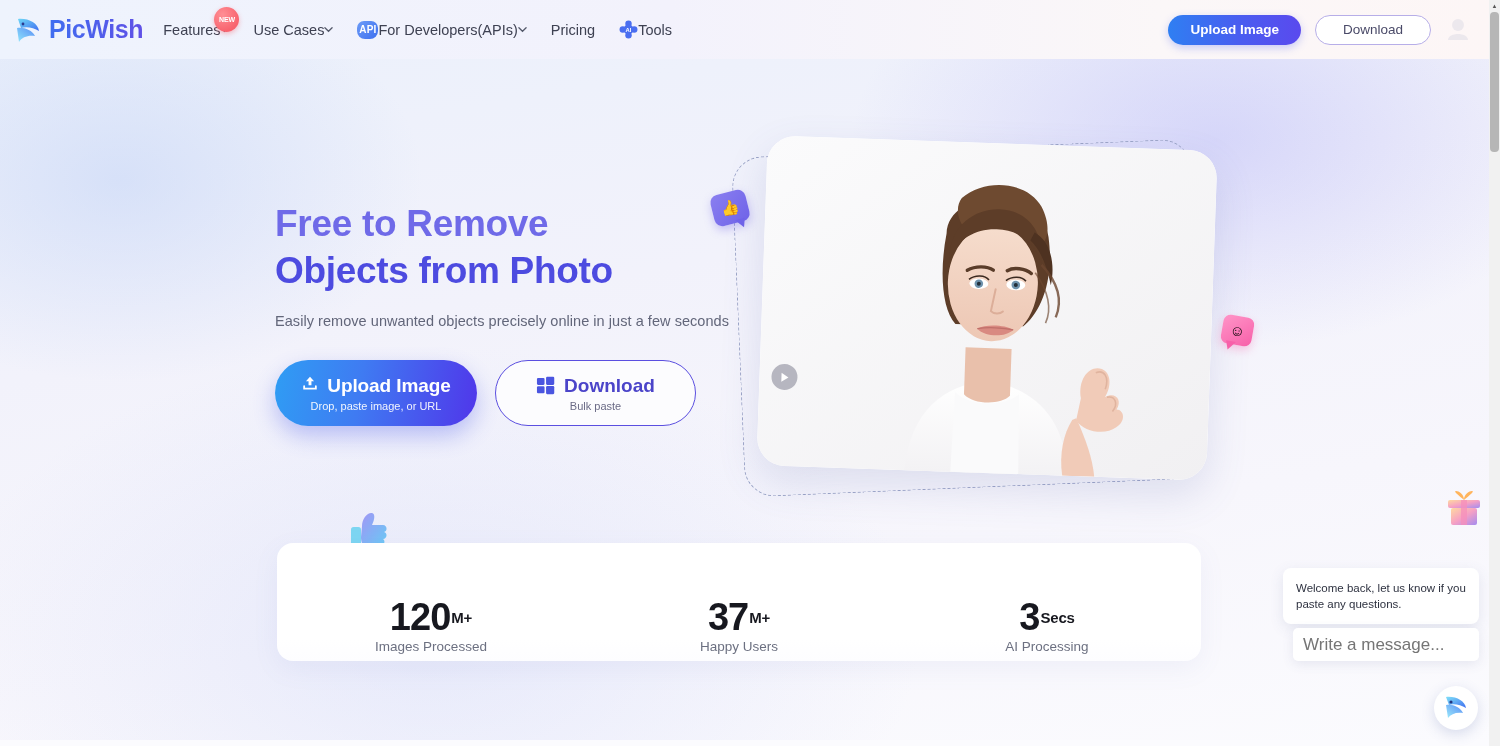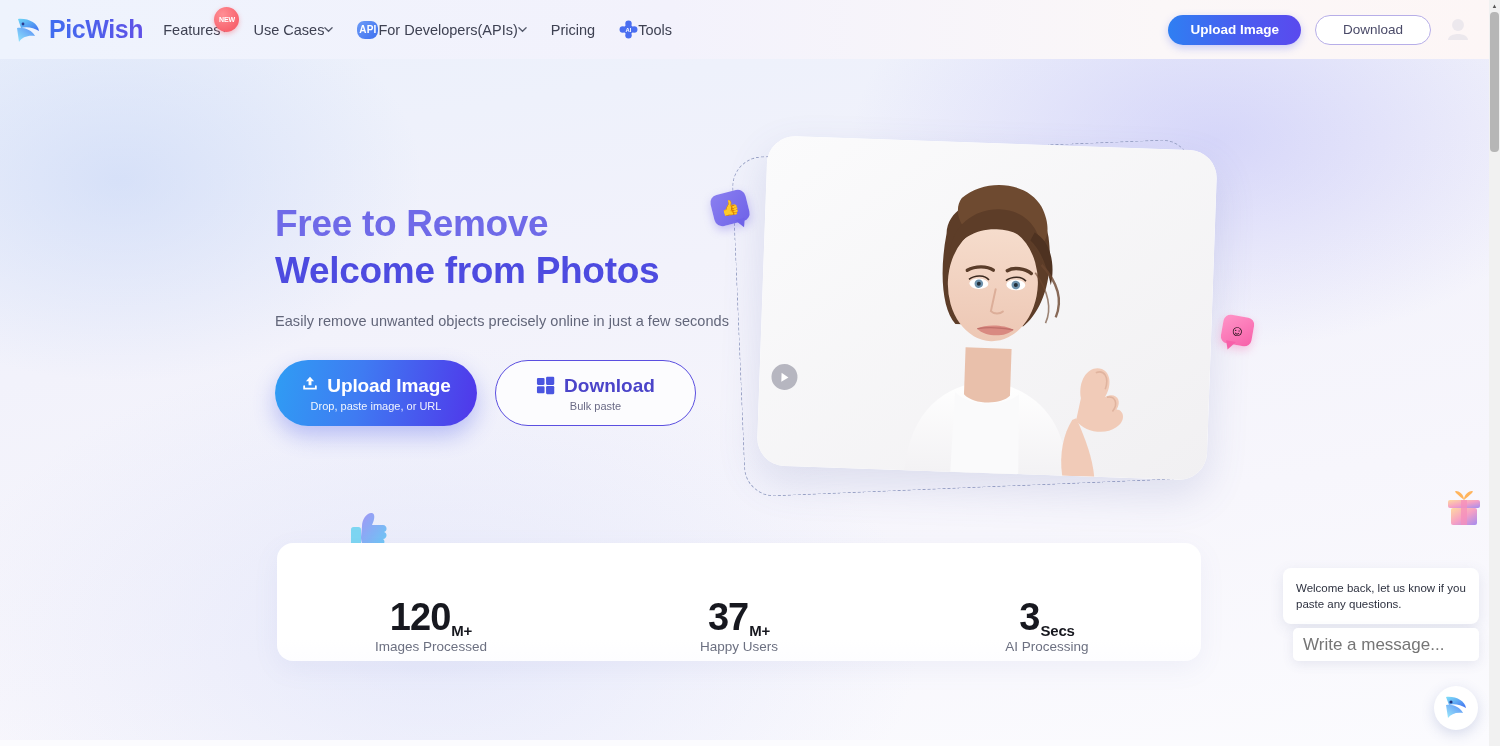--- a/index.html
+++ b/index.html
@@ -203,21 +203,21 @@
     width: 924px; height: 118px;
     background: linear-gradient(180deg, #ffffff 0%, #ffffff 82%, #fdfdff 100%);
     border-radius: 16px;
     display: flex; align-items: center;
     box-shadow: 0 8px 26px rgba(120,130,190,0.08);
     z-index: 18;
   }
   .stat { flex: 1; text-align: center; }
   .stat-num {
     font-size: 38px; font-weight: bold; color: #17181f; letter-spacing: -1px;
-    display: inline-flex; align-items: flex-end; margin-top: 46px;
+    display: inline-flex; align-items: center; margin-top: 46px;
   }
   .stat-unit { font-size: 15px; font-weight: bold; margin-left: 1px; letter-spacing: -0.2px; }
   .stat-label { margin-top: 0; font-size: 13.5px; color: #6c7081; }
 
   
   .chat-bubble {
     position: absolute; left: 1283px; top: 568px;
     width: 196px; padding: 12px 13px;
     background: #fff; border-radius: 8px;
     font-size: 11.5px; line-height: 16px; color: #2e3240;
@@ -339,21 +339,21 @@
           <circle cx="13" cy="10" r="6" fill="#cfcfdd"></circle>
           <path d="M3 25 C3 17, 23 17, 23 25 Z" fill="#cfcfdd"></path>
         </svg>
       </span>
     </div>
   </div>
 
   <div class="hero-text">
     <h1 class="headline">
       <span class="l1">Free to Remove</span>
-      <span class="l2">Welcome from Photos</span>
+      <span class="l2">Objects from Photo</span>
     </h1>
     <p class="subhead">Easily remove unwanted objects precisely online in just a few seconds</p>
   </div>
 
   <div class="cta-row">
     <button class="btn-upload-hero">
       <span class="line1">
         <span>
           <svg width="18" height="18" viewBox="0 0 20 20">
             <path d="M10 3 L14.5 8 L11.6 8 L11.6 12.4 L8.4 12.4 L8.4 8 L5.5 8 Z" fill="#fff"></path>

